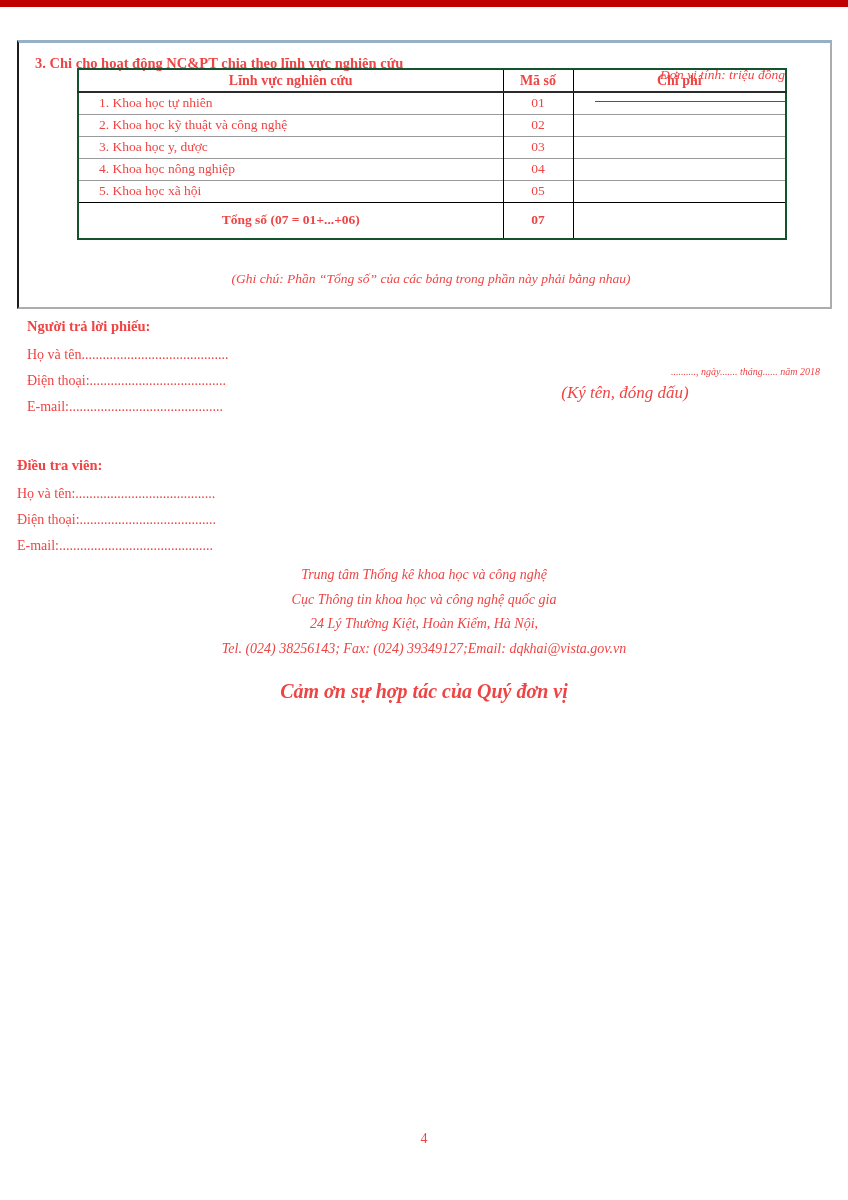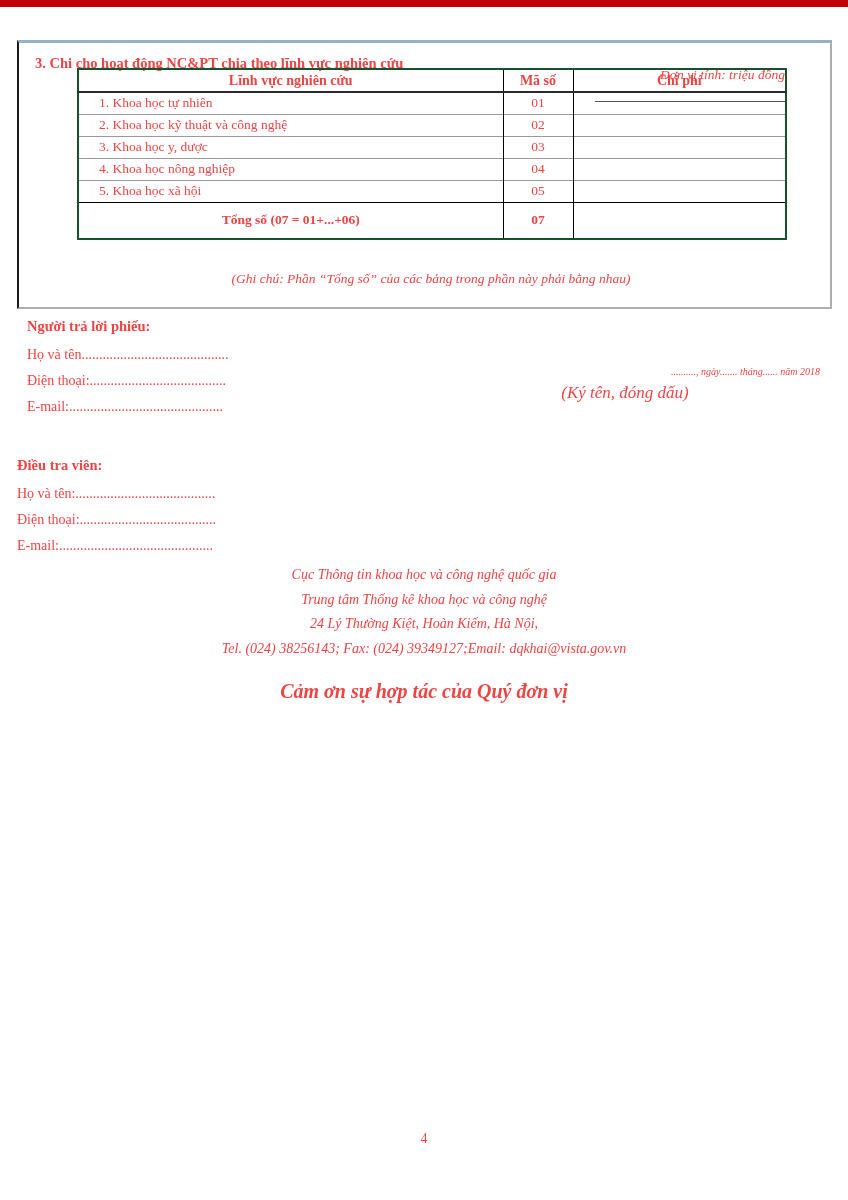--- a/index.html
+++ b/index.html
@@ -145,22 +145,22 @@
   </div>
 
   <div class="block surveyor">
     <div class="heading">Điều tra viên:</div>
     <div class="line">Họ và tên:........................................</div>
     <div class="line">Điện thoại:.......................................</div>
     <div class="line">E-mail:............................................</div>
   </div>
 
   <div class="contact">
+    <div class="cline">Trung tâm Thống kê khoa học và công nghệ</div>
     <div class="cline">Cục Thông tin khoa học và công nghệ quốc gia</div>
-    <div class="cline">Trung tâm Thống kê khoa học và công nghệ</div>
     <div class="cline">24 Lý Thường Kiệt, Hoàn Kiếm, Hà Nội,</div>
     <div class="cline">Tel. (024) 38256143; Fax: (024) 39349127;Email: dqkhai@vista.gov.vn</div>
   </div>
 
   <div class="thanks">Cảm ơn sự hợp tác của Quý đơn vị</div>
 
   <div class="page-num">4</div>
 </div>
 
 </body></html>

